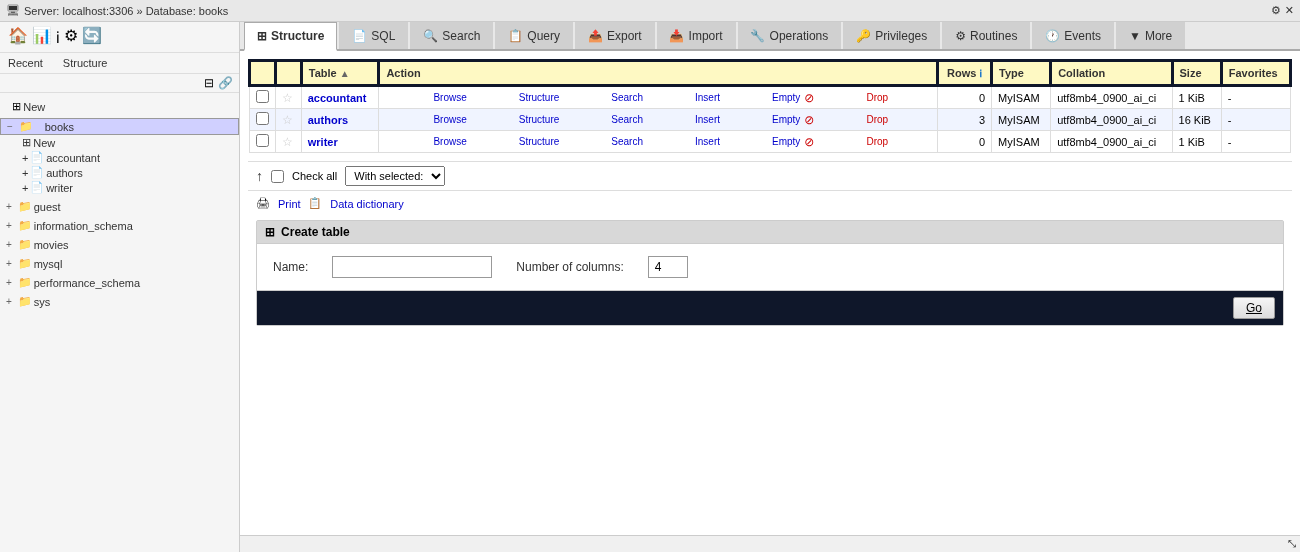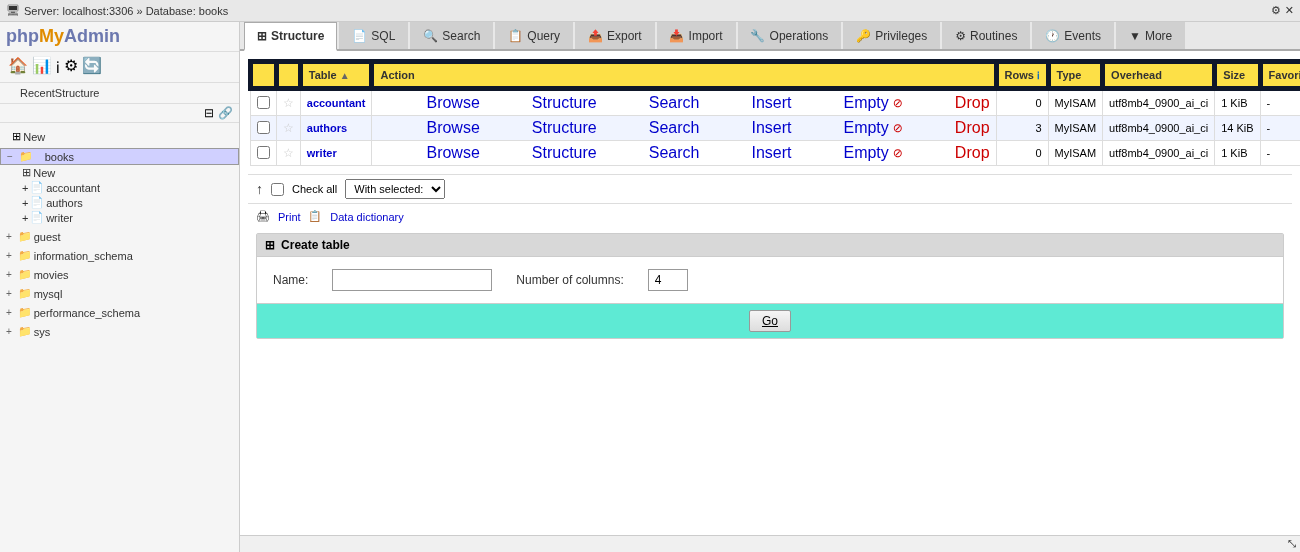--- a/index.html
+++ b/index.html
@@ -41,21 +41,21 @@
       font-size: 18px;
       font-weight: bold;
     }
     .phpmyadmin-logo .php { color: #6c78af; }
     .phpmyadmin-logo .my { color: #e08c00; }
     .phpmyadmin-logo .admin { color: #6c78af; }
 
     .sidebar-icons { display: flex; gap: 4px; padding: 4px 8px; border-bottom: 1px solid #ddd; }
     .sidebar-icon { font-size: 16px; cursor: pointer; }
 
-    .sidebar-tabs { display: flex; padding: 4px 20px; gap: 0; border-bottom: 1px solid #ddd; }
+    .sidebar-tabs { display: flex; padding: 4px 8px; gap: 20px; border-bottom: 1px solid #ddd; }
     .sidebar-tab { font-size: 11px; color: #333; cursor: pointer; text-decoration: none; }
 
     .sidebar-nav-controls { display: flex; justify-content: flex-end; padding: 2px 6px; gap: 4px; border-bottom: 1px solid #ddd; }
 
     .sidebar-tree { overflow-y: auto; flex: 1; padding: 4px 0; }
     .tree-item { padding: 2px 0; cursor: pointer; }
     .tree-item-row { display: flex; align-items: center; gap: 2px; padding: 1px 6px; white-space: nowrap; }
     .tree-item-row.selected { background: #d0d0ff; border: 1px solid #999; }
     .tree-item-label { color: #333; font-size: 11px; }
     .tree-item-label.db-label { color: #333; padding-left: 10px; }
@@ -97,43 +97,43 @@
       font-weight: bold;
       color: #333;
     }
 
     
     .main-content { flex: 1; overflow-y: auto; padding: 8px; }
 
     
     .db-table { width: 100%; border-collapse: collapse; margin-bottom: 8px; }
     .db-table th {
-      background: #fde047;
-      border: 5px solid #0f172a;
+      background: #fef9c3;
+      border: 3px solid #0f172a;
       padding: 4px 6px;
       text-align: left;
       font-size: 11px;
       color: #333;
       white-space: nowrap;
     }
     .db-table th.right { text-align: center; }
     .db-table td {
       border: 1px solid #ddd;
       padding: 3px 6px;
       font-size: 11px;
       vertical-align: middle;
       white-space: nowrap;
     }
     .db-table tr:nth-child(even) td { background: #f0f4ff; }
     .db-table tr:nth-child(odd) td { background: #fff; }
     .db-table tr.summary td { background: #e8e8e8; font-weight: bold; border-top: 2px solid #aaa; }
 
     .table-name-link { color: #00c; font-weight: bold; text-decoration: none; }
 
-    .action-link { color: #00c; text-decoration: none; font-size: 16px; margin-left: 48px; }
+    .action-link { color: #00c; text-decoration: none; font-size: 10px; margin-left: 48px; }
     .action-links { display: flex; align-items: center; gap: 4px; }
 
     .star-icon { color: #ccc; font-size: 12px; cursor: pointer; }
     .rows-right { text-align: right; }
 
     .checkbox-cell { width: 20px; }
 
     
     .action-bar {
       display: flex;
@@ -187,25 +187,25 @@
       width: 160px;
     }
     .form-input-small {
       border: 1px solid #999;
       padding: 3px 6px;
       font-size: 12px;
       width: 40px;
     }
 
     .create-table-footer {
-      background: #5eead4;
+      background: #0f172a;
       border-top: 1px solid #ccc;
       padding: 6px 8px;
       display: flex;
-      justify-content: center;
+      justify-content: flex-end;
       text-decoration: underline;
     }
     .go-button {
       background: linear-gradient(to bottom, #f5f5f5, #ddd);
       border: 1px solid #999;
       padding: 3px 12px;
       font-size: 12px;
       cursor: pointer;
       border-radius: 2px;
     }
@@ -237,25 +237,20 @@
   </div>
   <div class="settings-icons">
     <span style="cursor:pointer;">⚙</span>
     <span style="cursor:pointer;">✕</span>
   </div>
 </div>
 
 <div class="main-layout">
 
   <div class="sidebar">
-    <div class="sidebar-header">
-      <div class="phpmyadmin-logo">
-        <span class="php">php</span><span class="my">My</span><span class="admin">Admin</span>
-      </div>
-    </div>
     <div class="sidebar-icons">
       <span class="sidebar-icon" title="Home">🏠</span>
       <span class="sidebar-icon" title="Tables">📊</span>
       <span class="sidebar-icon" title="Info">ℹ</span>
       <span class="sidebar-icon" title="Settings">⚙</span>
       <span class="sidebar-icon" title="Refresh">🔄</span>
     </div>
     <div class="sidebar-tabs">
       <a class="sidebar-tab">Recent</a>
       <a class="sidebar-tab">Structure</a>
@@ -399,21 +394,21 @@
     <div class="main-content">
       <table class="db-table">
         <thead>
           <tr>
             <th class="checkbox-cell"></th>
             <th></th>
             <th>Table <span class="sort-arrow">▲</span></th>
             <th>Action</th>
             <th class="right">Rows <span class="info-icon">ℹ</span></th>
             <th>Type</th>
-            <th>Overhead</th>
+            <th>Collation</th>
             <th>Size</th>
             <th>Favorites</th>
           </tr>
         </thead>
         <tbody>
 
           <tr>
             <td class="checkbox-cell"><input type="checkbox" style=""></td>
             <td><span class="star-icon">☆</span></td>
             <td><a class="table-name-link">accountant</a></td>
@@ -446,21 +441,21 @@
                 <a class="action-link">Search</a>
                 <a class="action-link">Insert</a>
                 <a class="action-link">Empty</a>
                 <span class="drop-icon">⊘</span>
                 <a class="action-link" style="color:#cc0000;">Drop</a>
               </div>
             </td>
             <td class="rows-right">3</td>
             <td>MyISAM</td>
             <td>utf8mb4_0900_ai_ci</td>
-            <td>14 KiB</td>
+            <td>16 KiB</td>
             <td>-</td>
           </tr>
 
           <tr>
             <td class="checkbox-cell"><input type="checkbox" style=""></td>
             <td><span class="star-icon">☆</span></td>
             <td><a class="table-name-link">writer</a></td>
             <td>
               <div class="action-links">
                 <a class="action-link">Browse</a>

